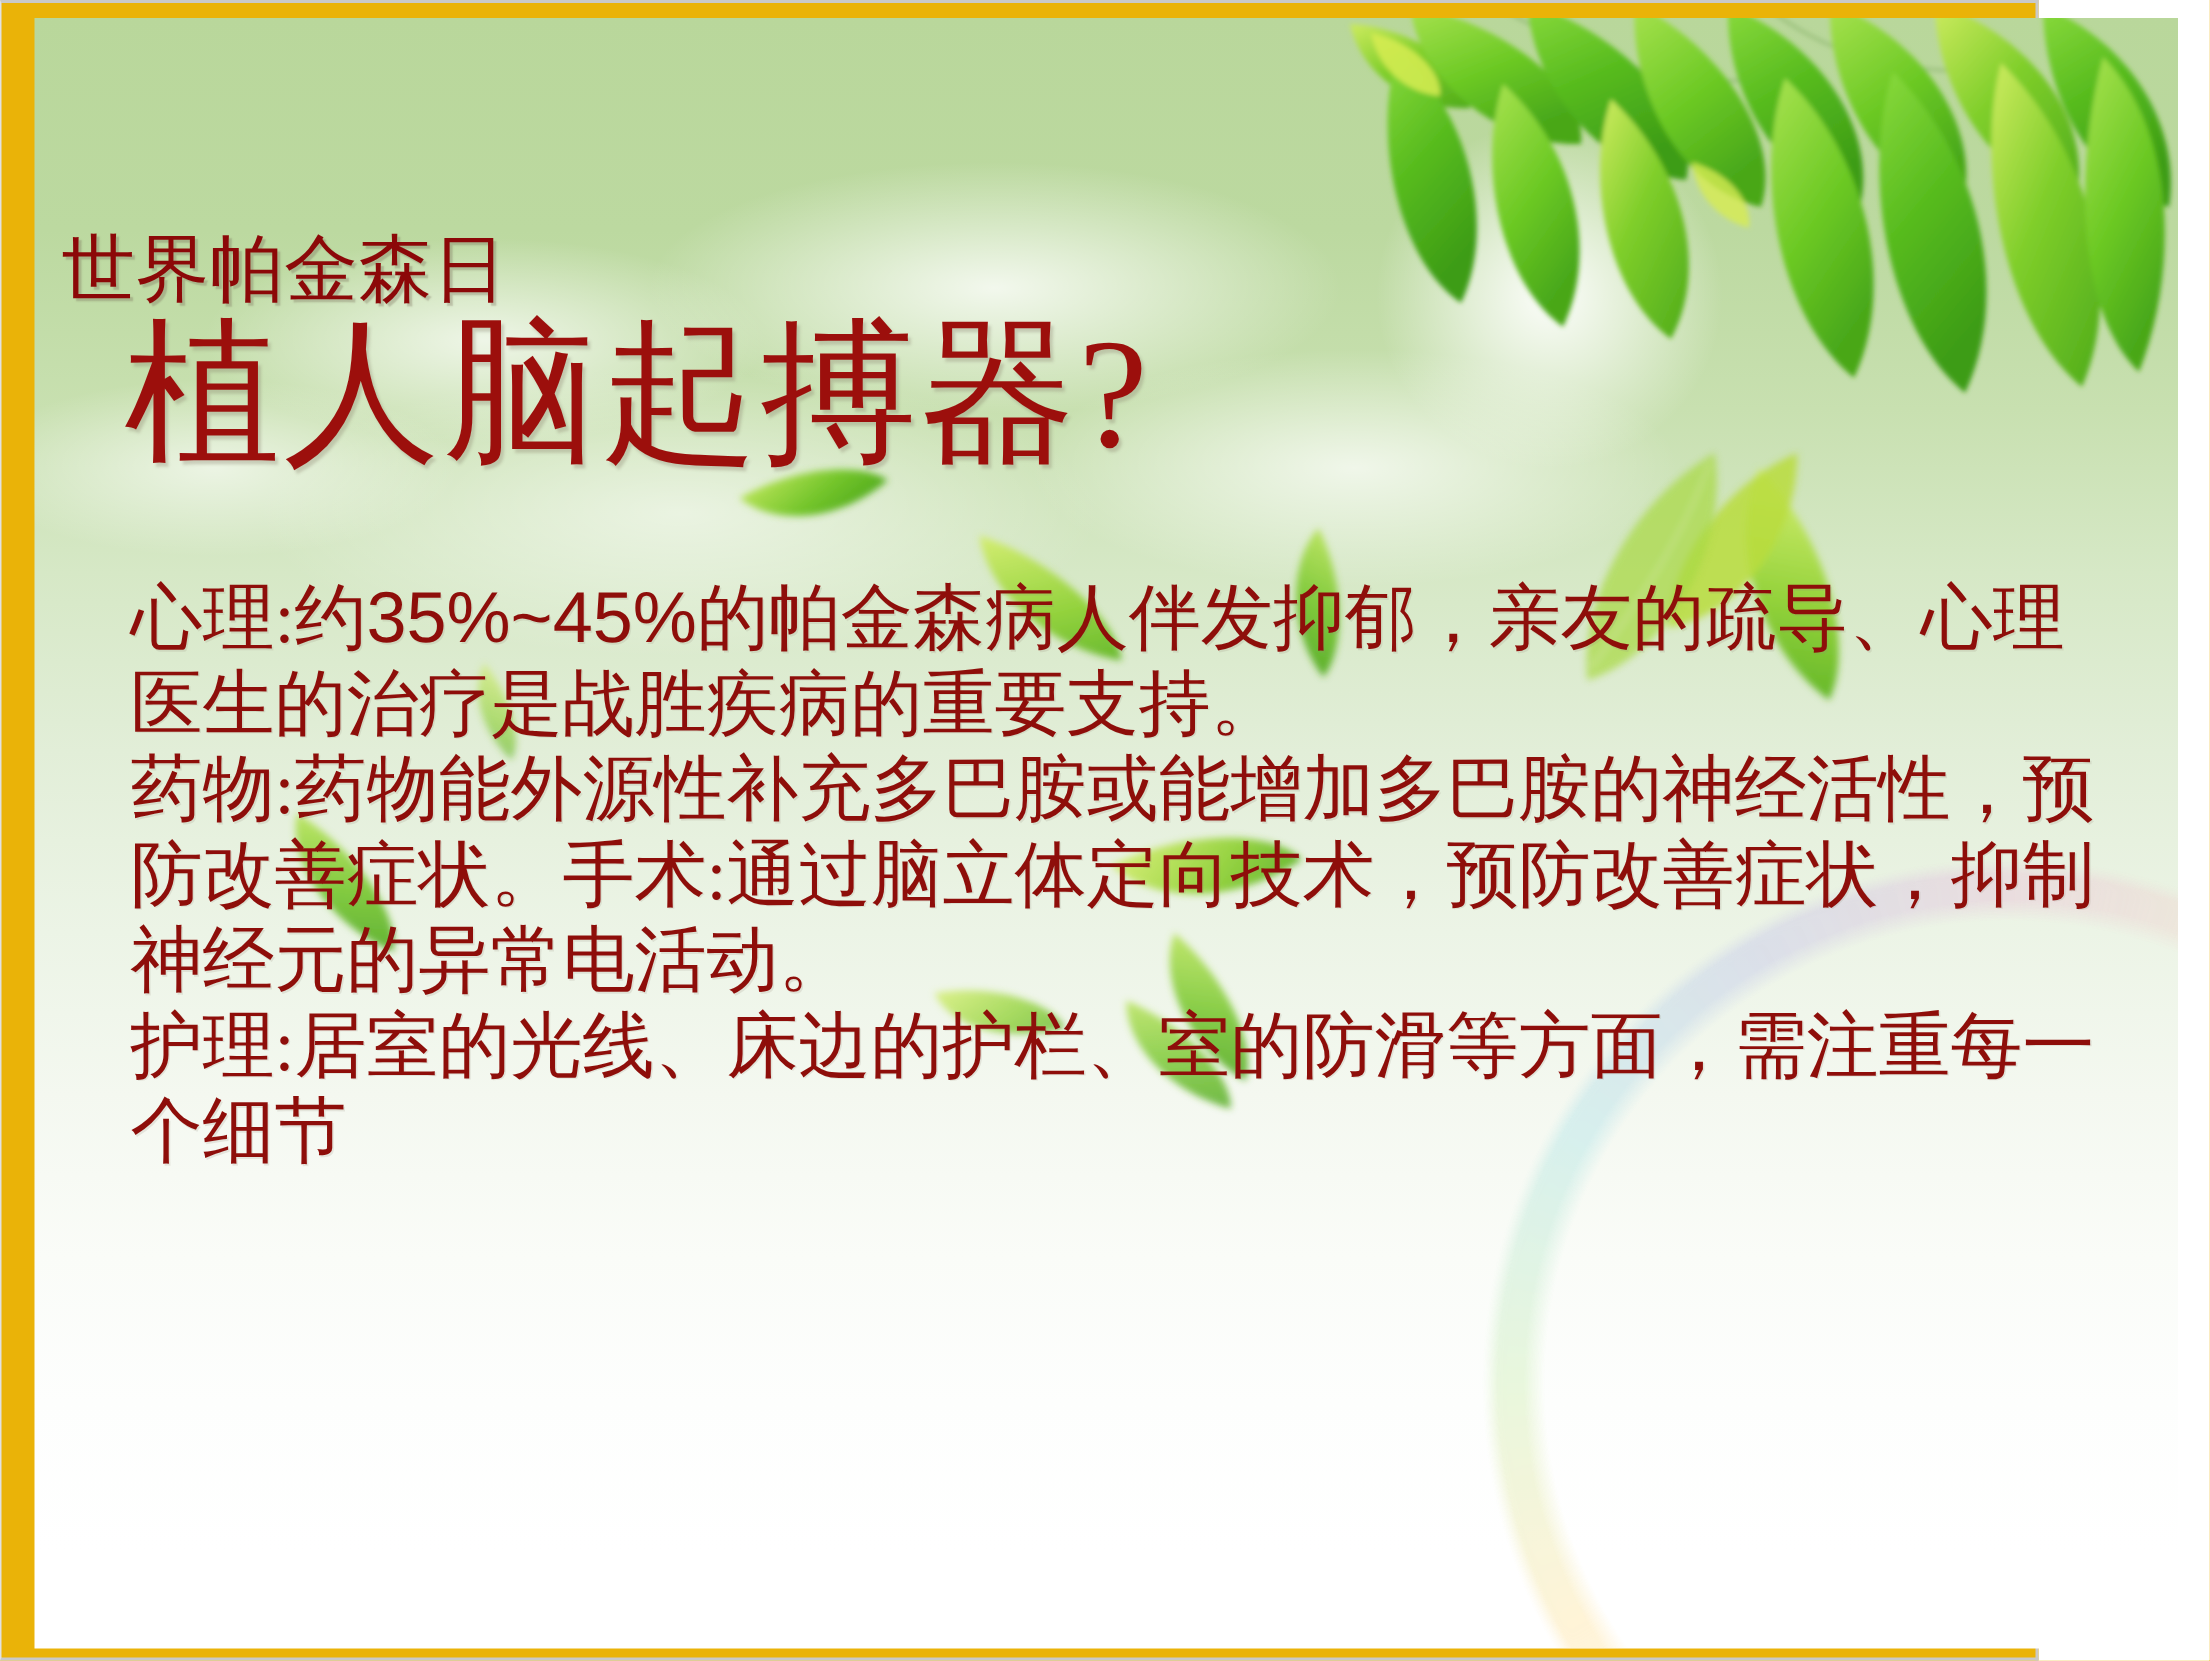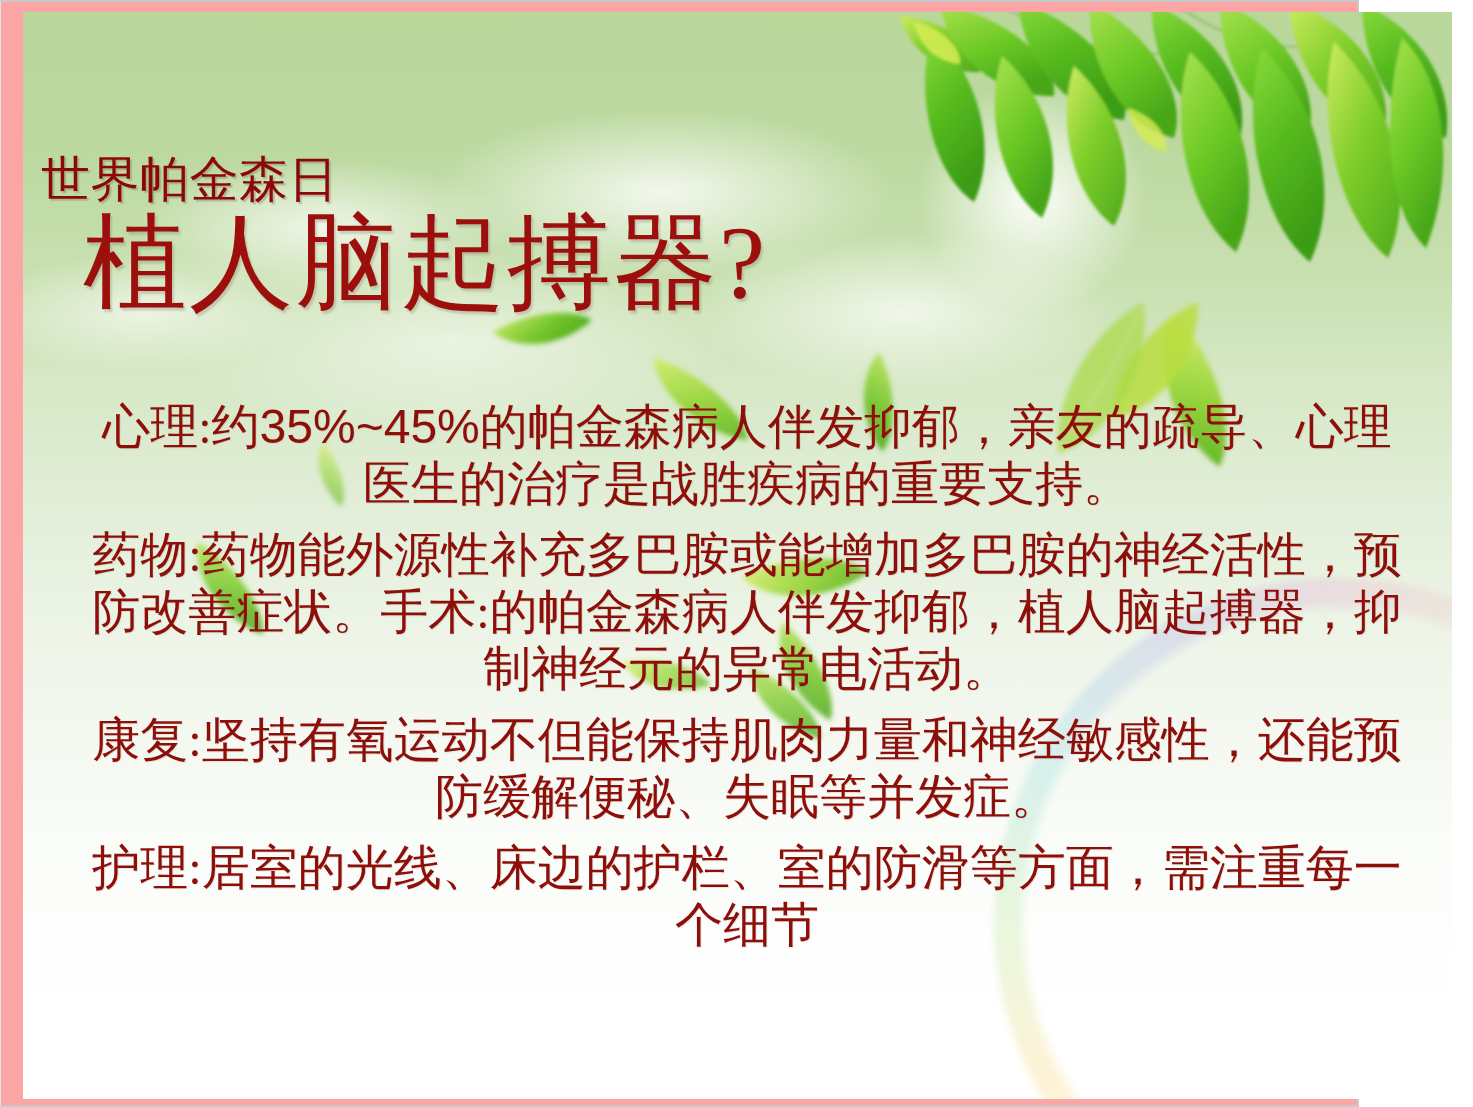--- a/index.html
+++ b/index.html
@@ -19,21 +19,21 @@
     position: absolute;
     left: 0;
     top: 0;
     width: 1359px;
     height: 1107px;
     box-sizing: border-box;
     border-top: 2px solid #c9c9c9;
     border-left: 1px solid #e2e2e2;
     border-right: 2px solid #c9c9c9;
     border-bottom: 2px solid #c9c9c9;
-    background: #fca5a5;
+    background: #eab308;
   }
 
   
   #slide {
     position: absolute;
     left: 22px;
     top: 10px;
     width: 1429px;
     height: 1087px;
     overflow: hidden;
@@ -144,22 +144,22 @@
     position: absolute;
     left: 64px;
     top: 372px;
     width: 1320px;
   }
 
   .body-para {
     color: #8e0e0a;
     font-size: 48px;
     line-height: 57px;
-    margin: 14px 0 0 0;
-    text-align: center;
+    margin: 0 0 0 0;
+    text-align: left;
     text-shadow: 1px 1px 0 rgba(150,140,120,.18);
   }
   .pct {
     font-family: "Liberation Sans", "DejaVu Sans", sans-serif;
     font-weight: 400;
   }
 </style>
 </head>
 <body>
 
@@ -293,23 +293,22 @@
       <div class="slide-title">
         <div>世界帕金森日</div>
       </div>
 
       <div class="slide-heading">植人脑起搏器?</div>
 
       <div id="body-block">
 
         <p class="body-para"><span>心理:</span><span>约</span><span class="pct">35%~45%</span><span>的帕金森病人伴发抑郁，亲友的疏导、心理医生的治疗是战胜疾病的重要支持。</span></p>
 
-        <p class="body-para">药物:药物能外源性补充多巴胺或能增加多巴胺的神经活性，预防改善症状。手术:的帕金森病人伴发抑郁，植人脑起搏器，抑制神经元的异常电活动。</p>
-
-        <p class="body-para">康复:坚持有氧运动不但能保持肌肉力量和神经敏感性，还能预防缓解便秘、失眠等并发症。</p>
+        <p class="body-para">药物:药物能外源性补充多巴胺或能增加多巴胺的神经活性，预防改善症状。手术:通过脑立体定向技术，预防改善症状，抑制神经元的异常电活动。</p>
+
 
         <p class="body-para">护理:居室的光线、床边的护栏、室的防滑等方面，需注重每一个细节</p>
 
       </div>
     </div>
 
   </div>
 </div>
 
 </body></html>

